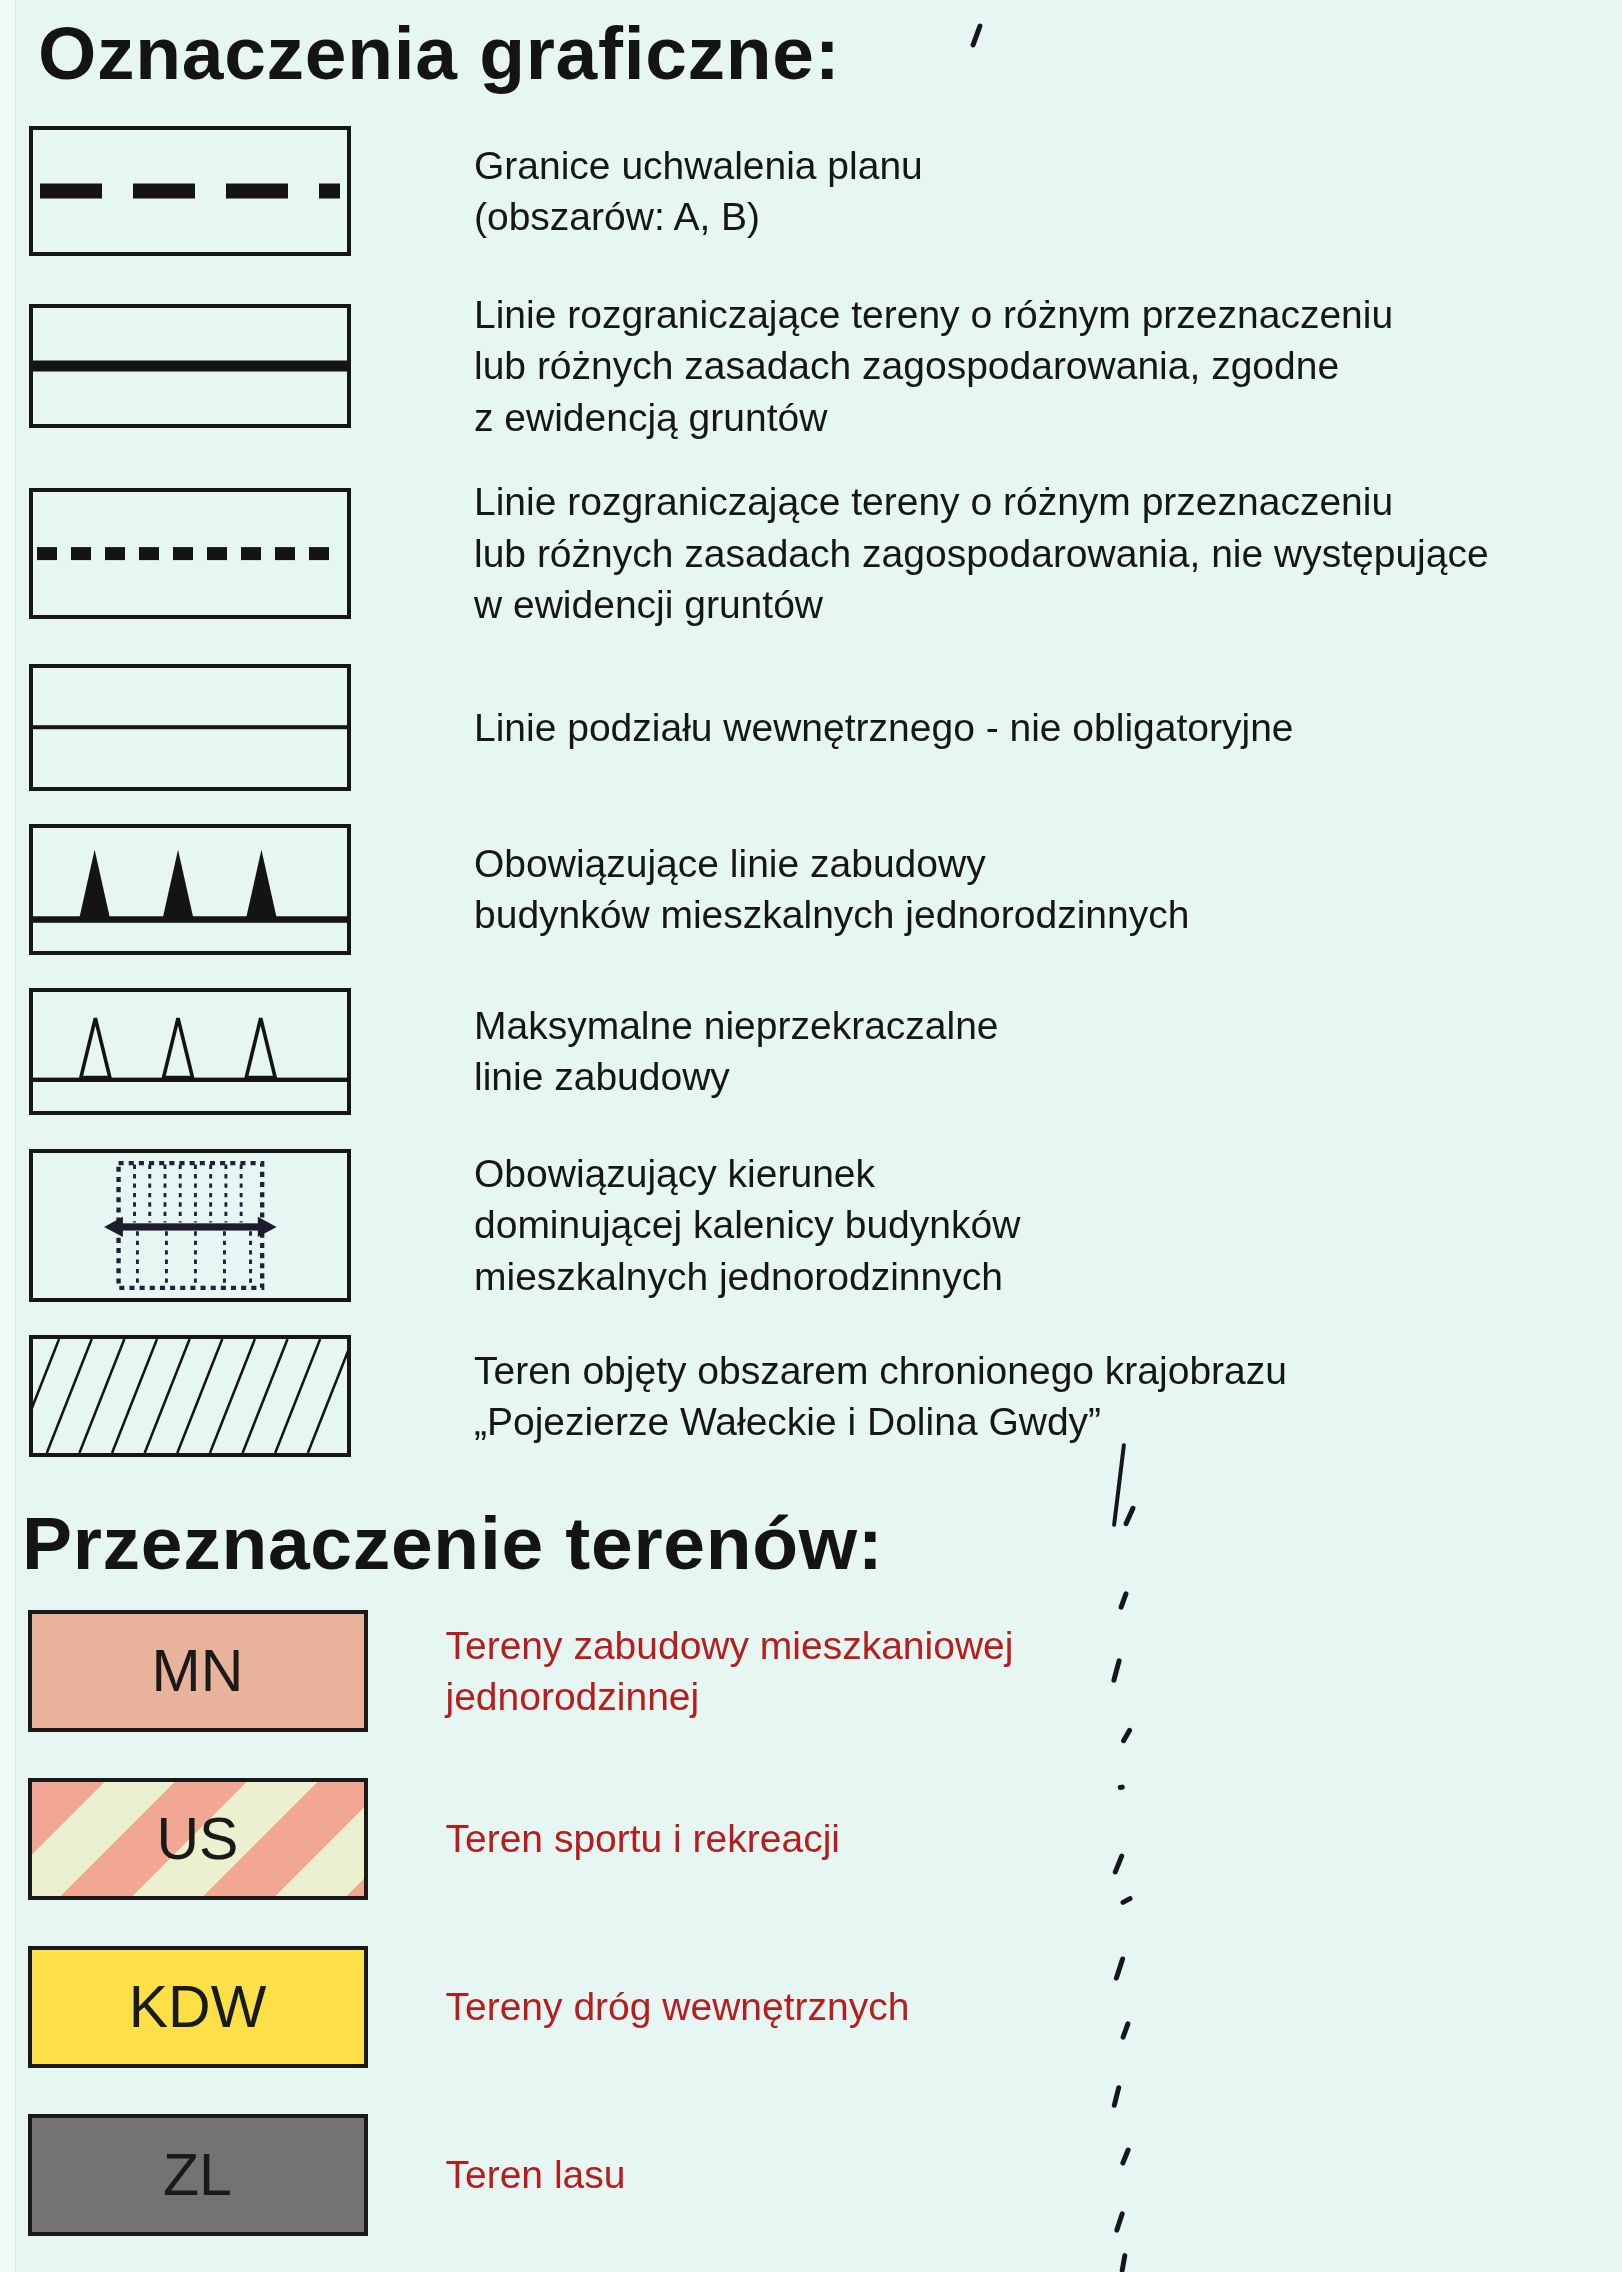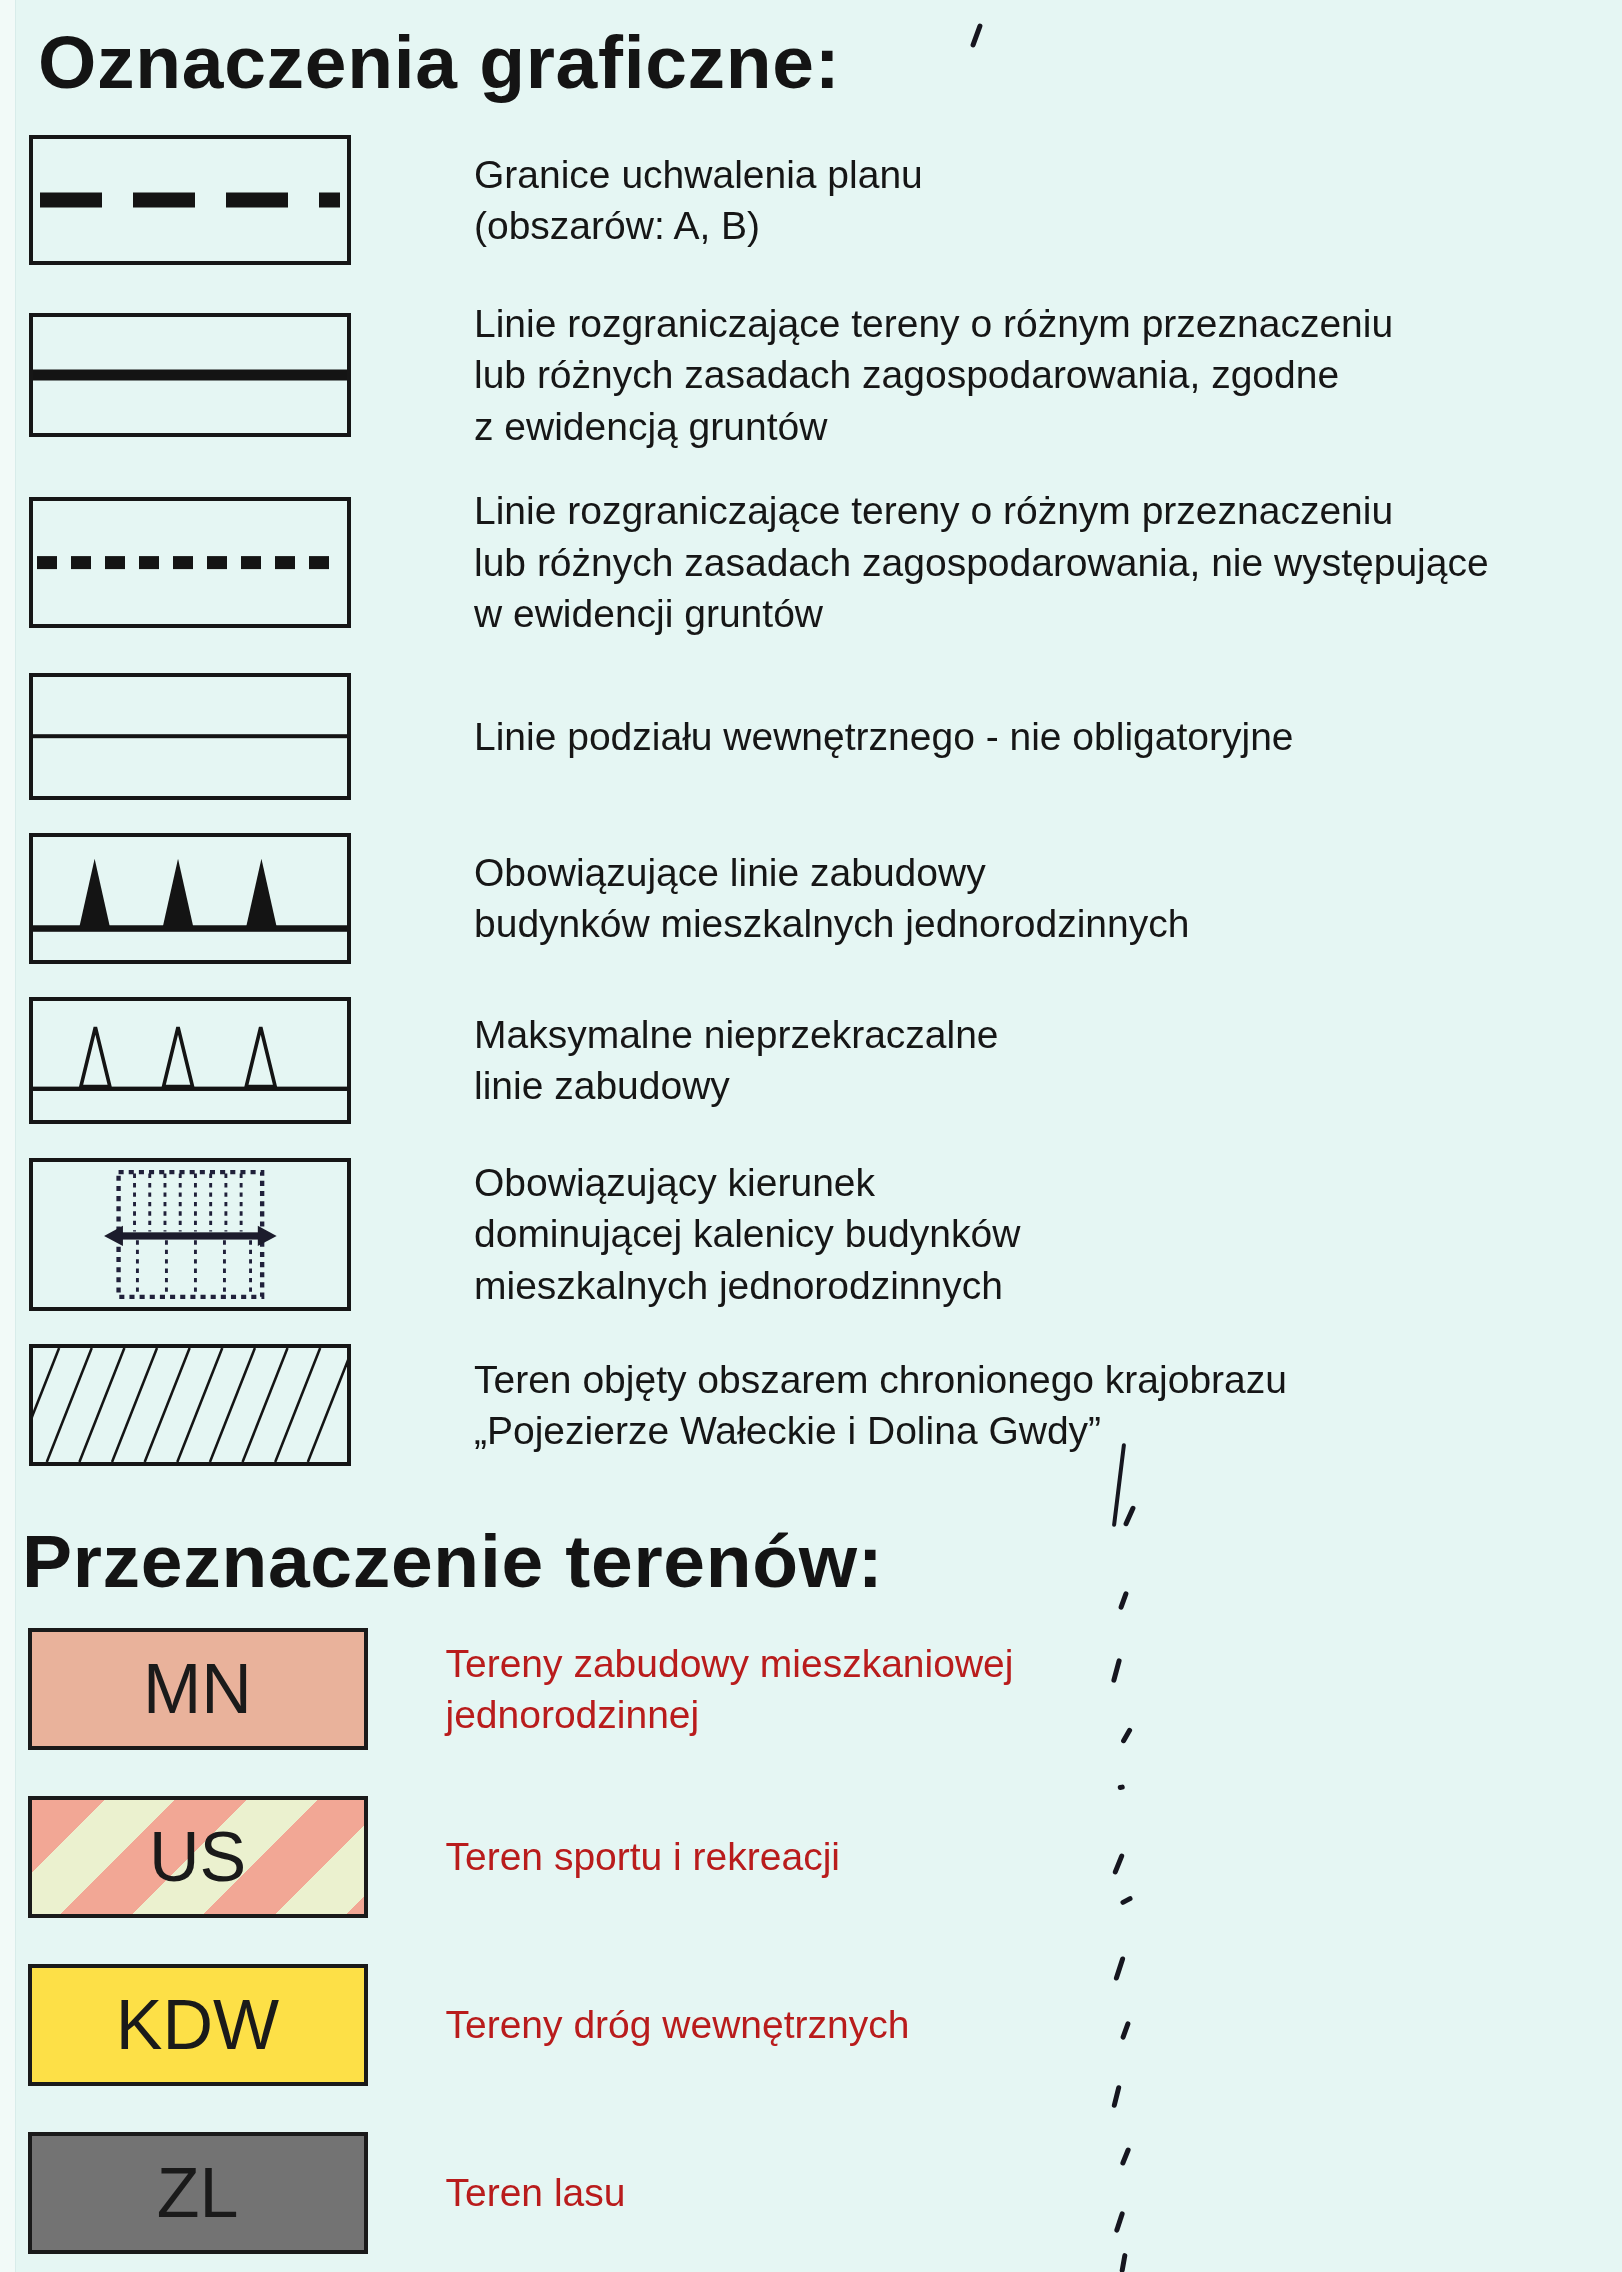--- a/index.html
+++ b/index.html
@@ -4,21 +4,21 @@
 <style>
   html,body{margin:0;padding:0;}
   .page{
     position:relative; width:1622px; height:2273px; overflow:hidden;
     background:#e5f6f3; color:#191919;
     font-family:"Liberation Sans","DejaVu Sans",sans-serif;
   }
   .edge-strip{position:absolute;left:0;top:0;bottom:0;width:14.5px;background:#f2faf8;border-right:0.7px solid #d8ecea;}
   .section-title{
     font-size:75px; font-weight:700; letter-spacing:0.7px;
-    margin:0 0 30px 38px; padding-top:19px; color:#141414;
+    margin:0 0 30px 38px; padding-top:10px; color:#141414;
   }
   .section-title.second{margin-top:19px; margin-left:22px; margin-bottom:24px;}
   .rows{margin-left:29px;}
   .legend-row{display:flex; align-items:center; margin-bottom:33px;}
   .sym-box{
     position:relative; flex:0 0 auto; width:314px; border:4.3px solid #161616;
     margin-right:123px; background:transparent;
   }
   .h180{height:122px}.h172{height:116px}.h182{height:123px}.h176{height:119px}
   .h212{height:145px}.h170{height:114px}
@@ -30,21 +30,21 @@
   .dash-thick{height:15px; background:repeating-linear-gradient(90deg,#141414 0 62px,transparent 62px 93px);}
   .solid-thick{height:11px; background:#141414; left:0; right:0;}
   .dots{height:13.8px; background:repeating-linear-gradient(90deg,#141414 0 19.6px,transparent 19.6px 34px); left:4.3px; right:4.3px;}
   .solid-thin{height:3.6px; background:#141414; left:0; right:0;}
   .sym-svg{position:absolute; inset:0; width:100%; height:100%;}
   
   .lu-row{display:flex; align-items:center; margin-left:27.5px; margin-bottom:46px;}
   .lu-swatch{
     flex:0 0 auto; width:332px; height:114px; border:4.3px solid #1a1a1a;
     display:flex; align-items:center; justify-content:center;
-    font-size:70px; color:#1a1a1a; margin-right:78px;
+    font-size:59px; color:#1a1a1a; margin-right:78px;
   }
   .lu-text{font-size:39px; line-height:1.32; white-space:pre-line; color:#b91c1c;}
   
   .artifact{position:absolute; width:5px; border-radius:3.6px; background:#16161f;}
 </style>
 </head>
 <body>
 
 <div class="page">
   <div class="edge-strip"></div>

